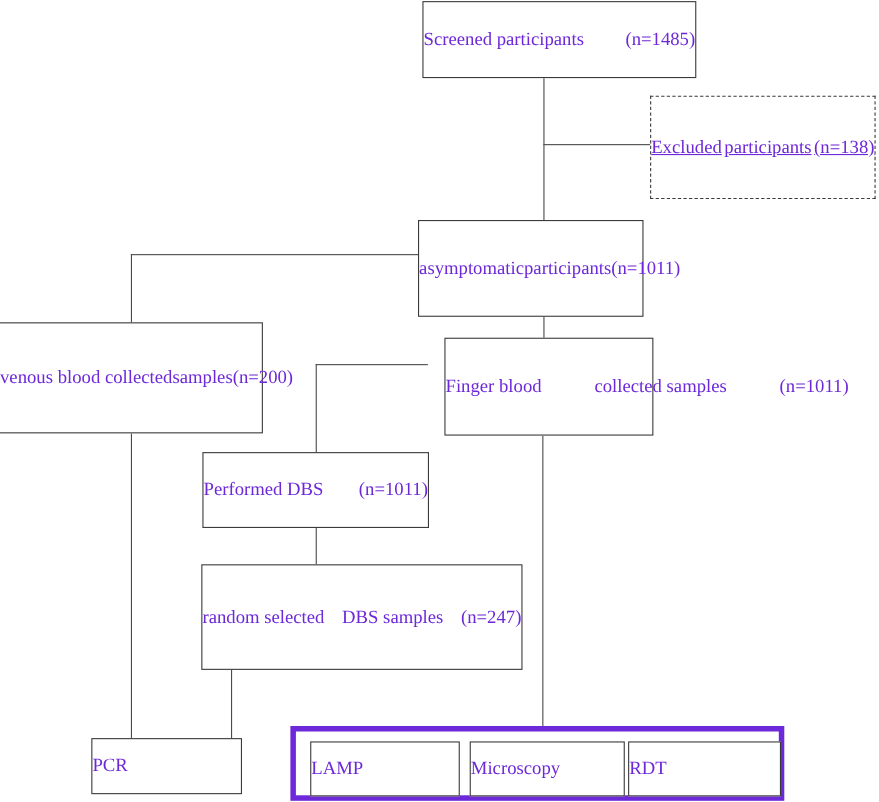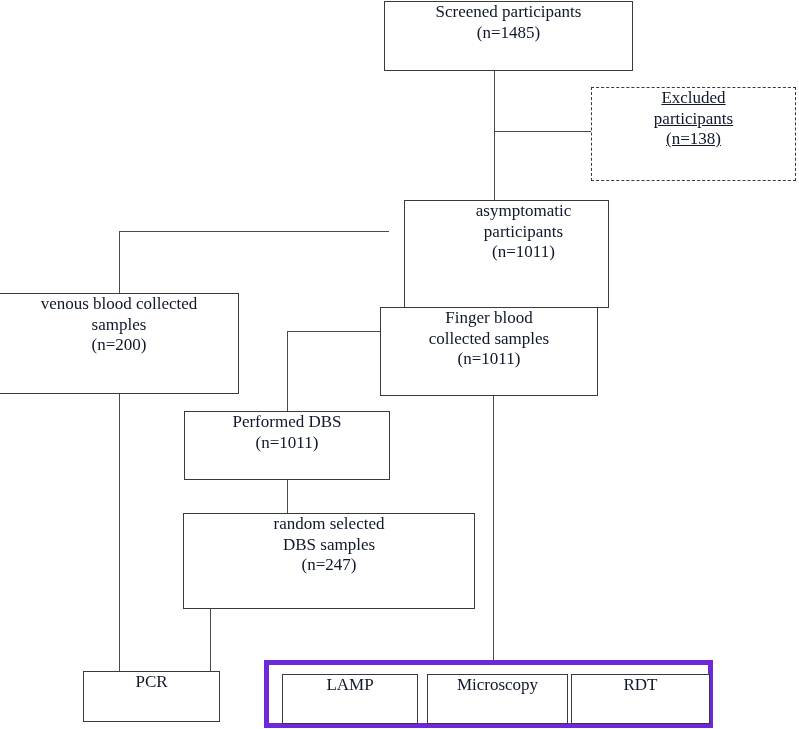--- a/index.html
+++ b/index.html
@@ -15,25 +15,25 @@
     background: #ffffff;
     font-family: "Liberation Serif", "DejaVu Serif", serif;
     overflow: hidden;
   }
   .node {
     position: absolute;
     box-sizing: border-box;
     border: 1px solid #3a3a3a;
     background: #ffffff;
     display: flex;
-    flex-direction: column;
+    flex-direction: row;
     align-items: center;
-    justify-content: flex-start;
+    justify-content: space-between;
     text-align: center;
-    color: #0f172a;
+    color: #6d28d9;
     font-size: 17px;
     line-height: 1.22;
     z-index: 3;
   }
   .node.dashed {
     border: 1px dashed #3a3a3a;
   }
   .node .ln {
     display: block;
     white-space: nowrap;
@@ -87,33 +87,33 @@
     <span class="ln">Screened participants</span>
     <span class="ln">(n=1485)</span>
   </div>
 
   <div class="node dashed" style="left:591px; top:87px; width:205px; height:94px;text-decoration:underline;">
     <span class="ln">Excluded</span>
     <span class="ln">participants</span>
     <span class="ln">(n=138)</span>
   </div>
 
-  <div class="node" style="left:404px; top:200px; width:205px; height:108px;padding-left:34px;">
+  <div class="node" style="left:380px; top:200px; width:205px; height:88px;">
     <span class="ln">asymptomatic</span>
     <span class="ln">participants</span>
     <span class="ln">(n=1011)</span>
   </div>
 
   <div class="node" style="left:-1px; top:293px; width:240px; height:101px;">
     <span class="ln">venous blood collected</span>
     <span class="ln">samples</span>
     <span class="ln">(n=200)</span>
   </div>
 
-  <div class="node" style="left:380px; top:307px; width:218px; height:89px;">
+  <div class="node" style="left:404px; top:307px; width:190px; height:89px;gap:48px;">
     <span class="ln">Finger blood</span>
     <span class="ln">collected samples</span>
     <span class="ln">(n=1011)</span>
   </div>
 
   <div class="node" style="left:184px; top:411px; width:206px; height:69px;">
     <span class="ln">Performed DBS</span>
     <span class="ln">(n=1011)</span>
   </div>
 

